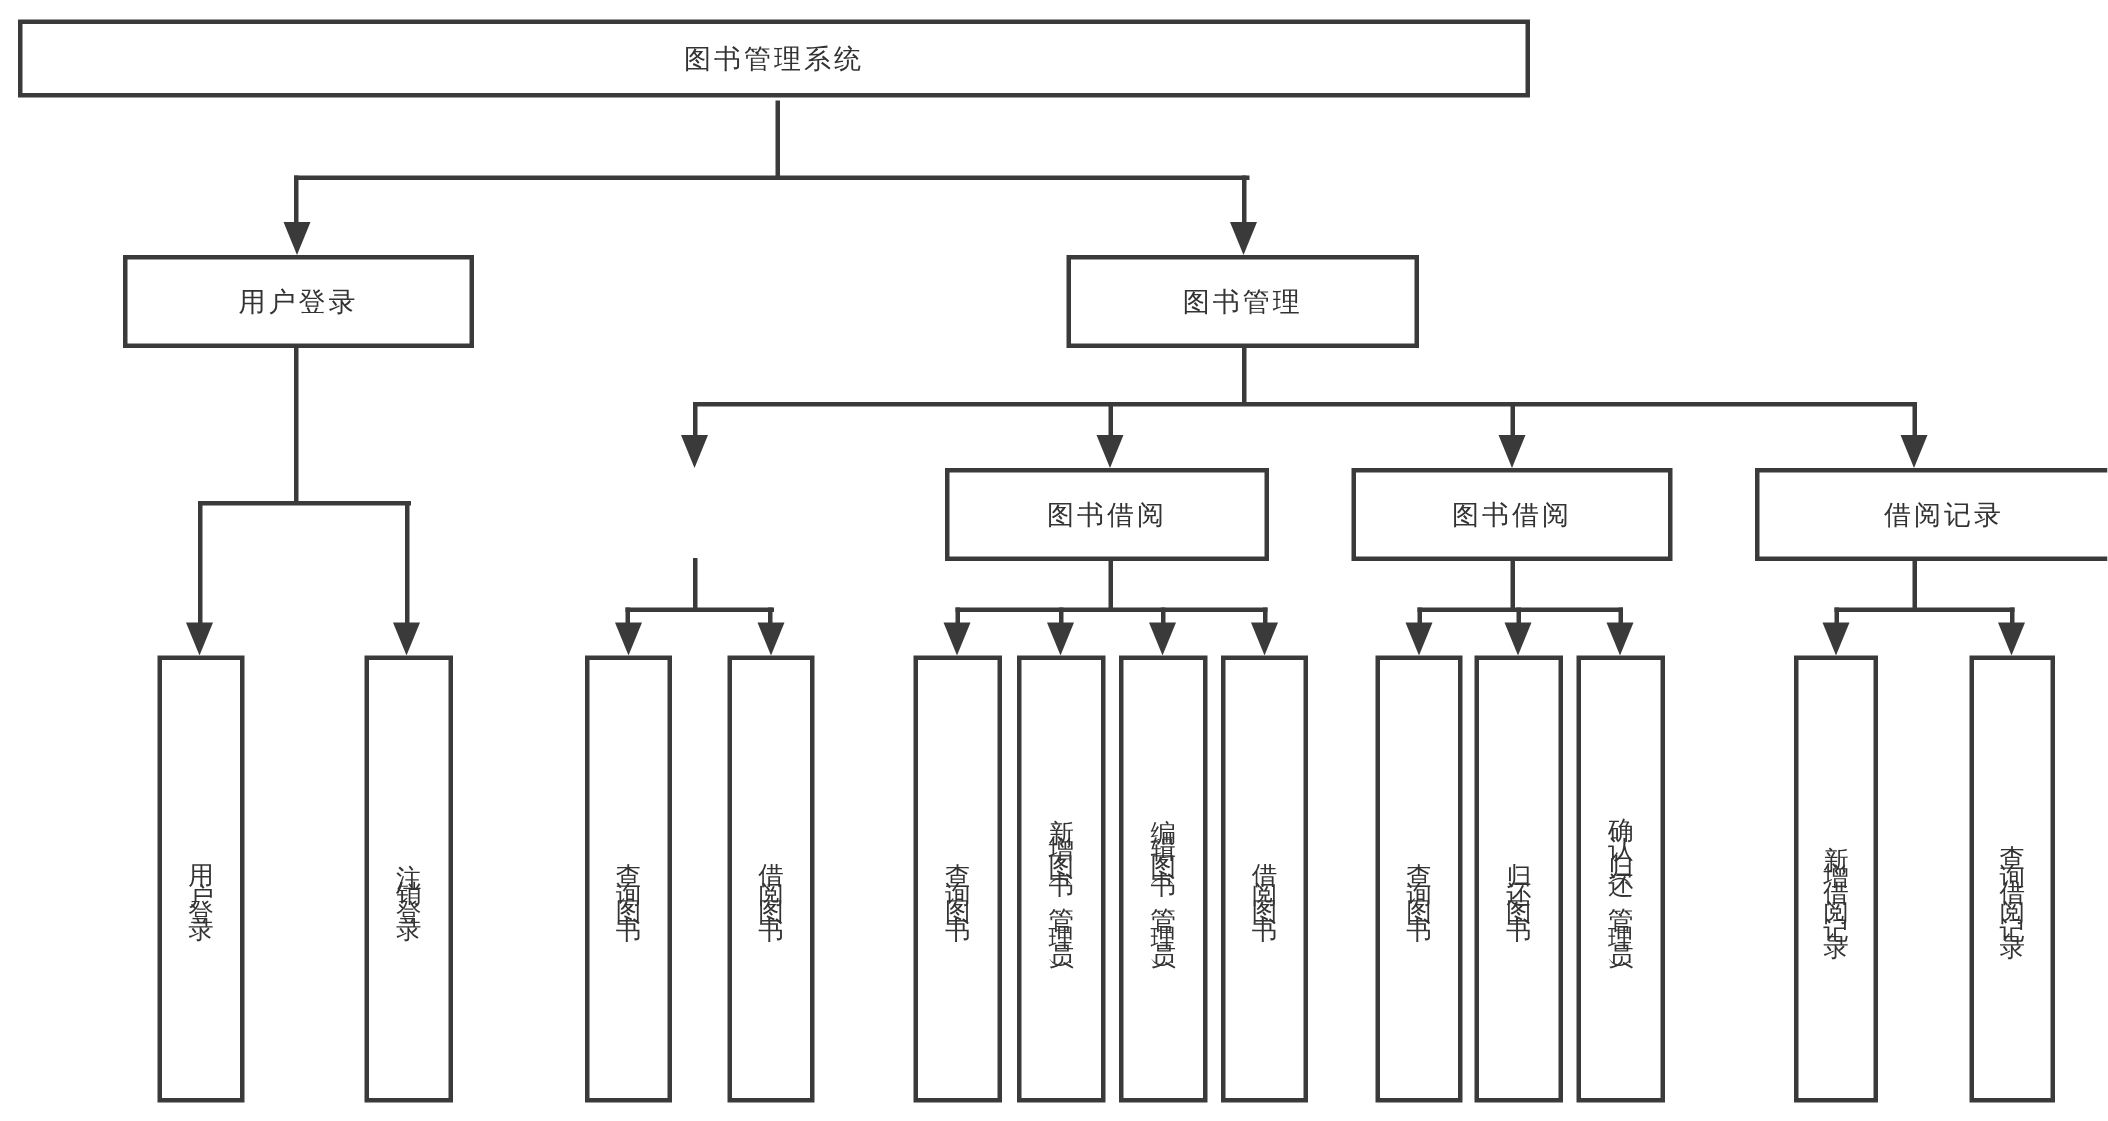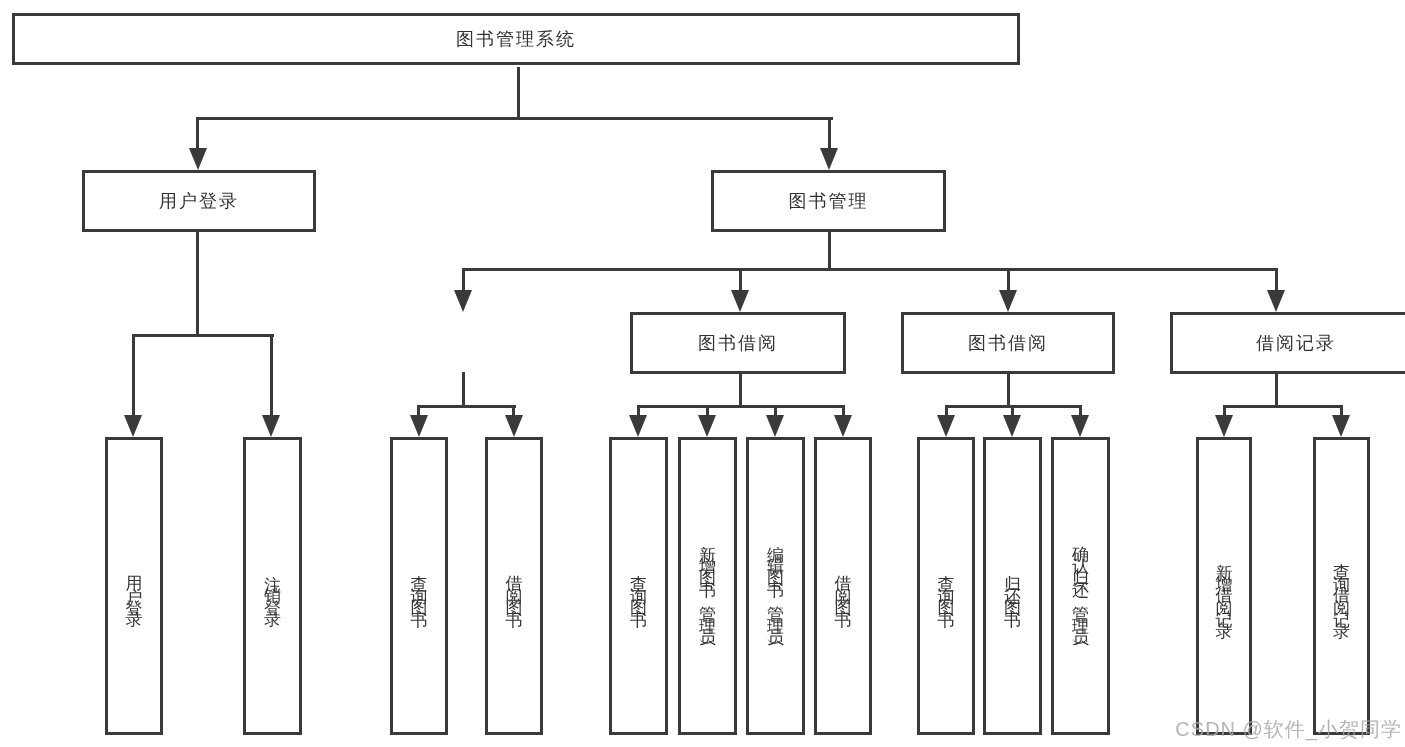--- a/index.html
+++ b/index.html
@@ -165,15 +165,14 @@
     <span class="vtext">确认归还（管理员）</span>
   </div>
 
   <div class="leaf" style="left:1196px;width:56px">
     <span class="vtext">新增借阅记录</span>
   </div>
   <div class="leaf" style="left:1313px;width:57px">
     <span class="vtext">查询借阅记录</span>
   </div>
 
-  <div class="watermark">CSDN @软件_小贺同学</div>
 
 </div>
 
 </body></html>

